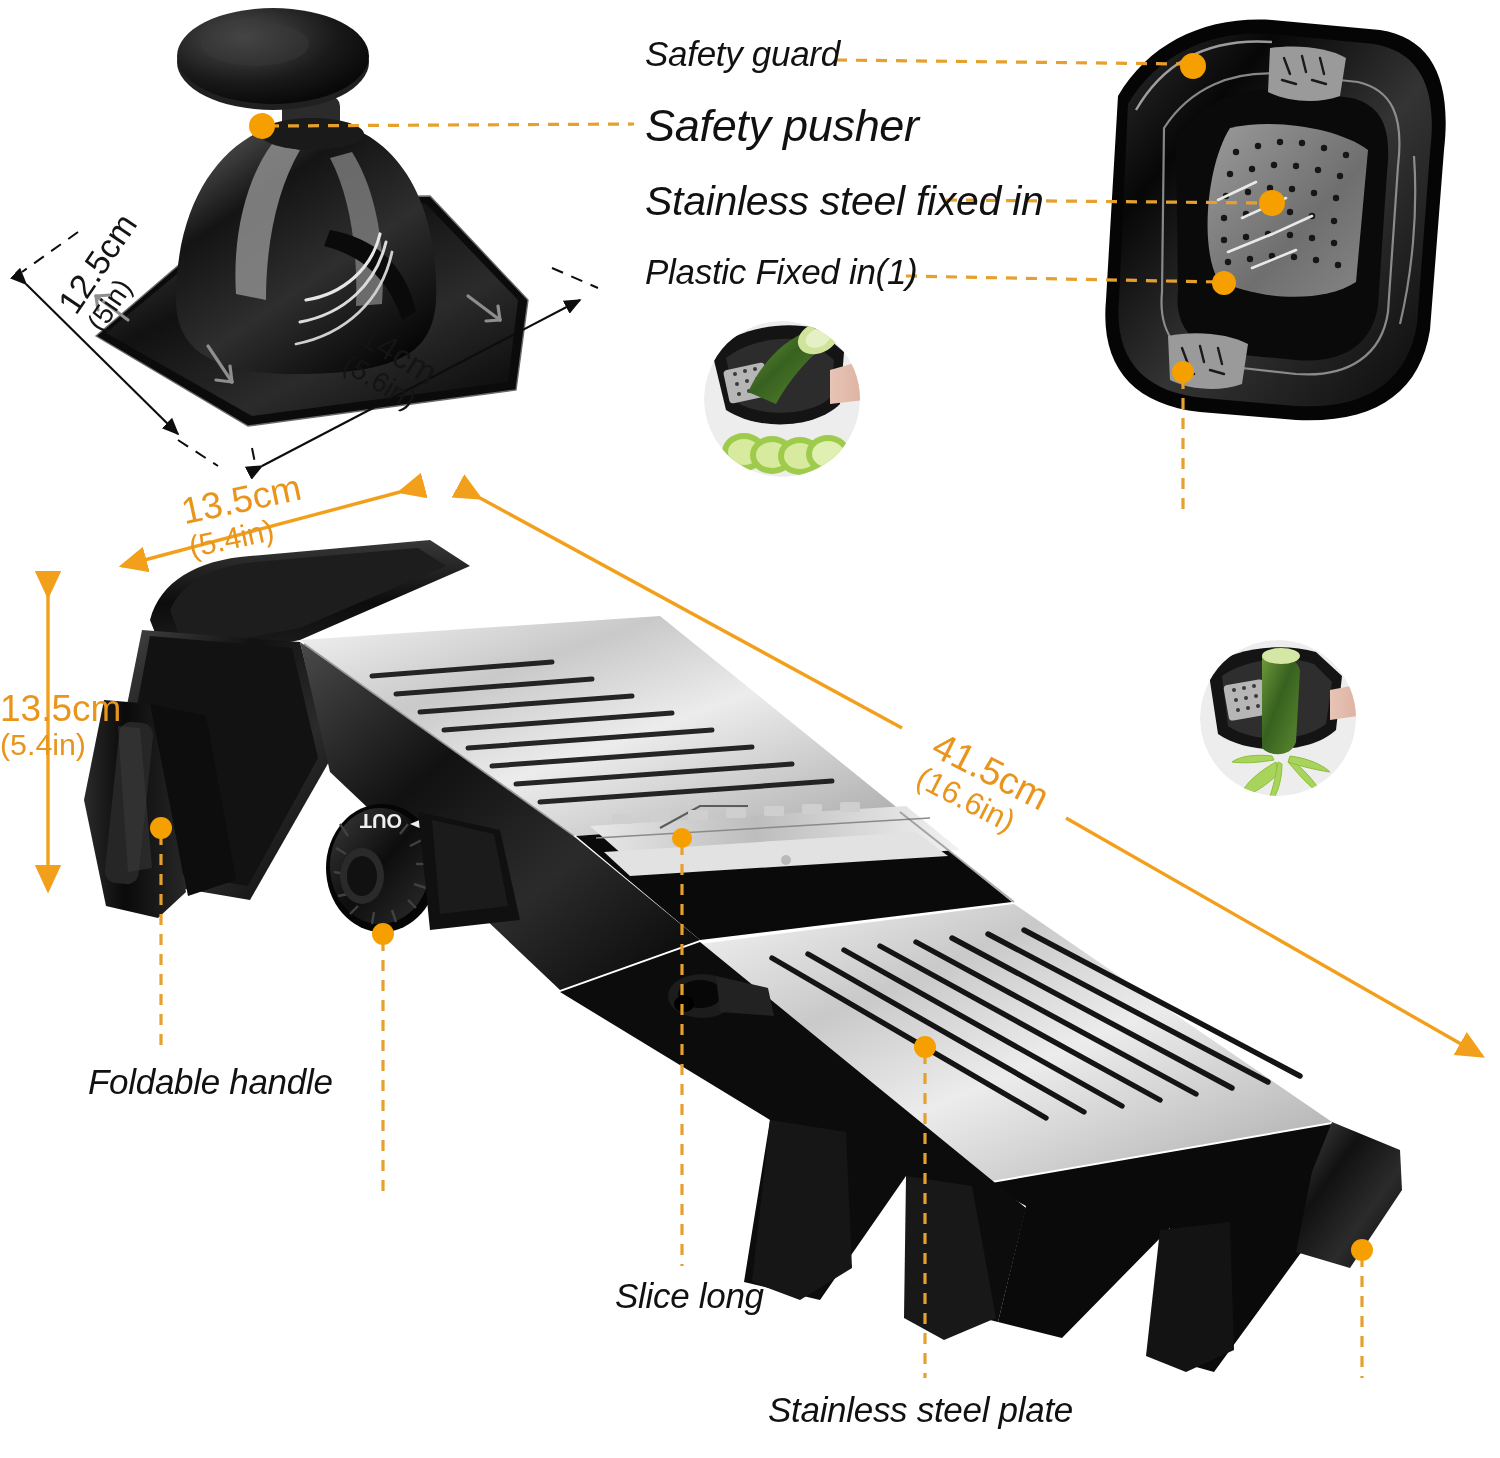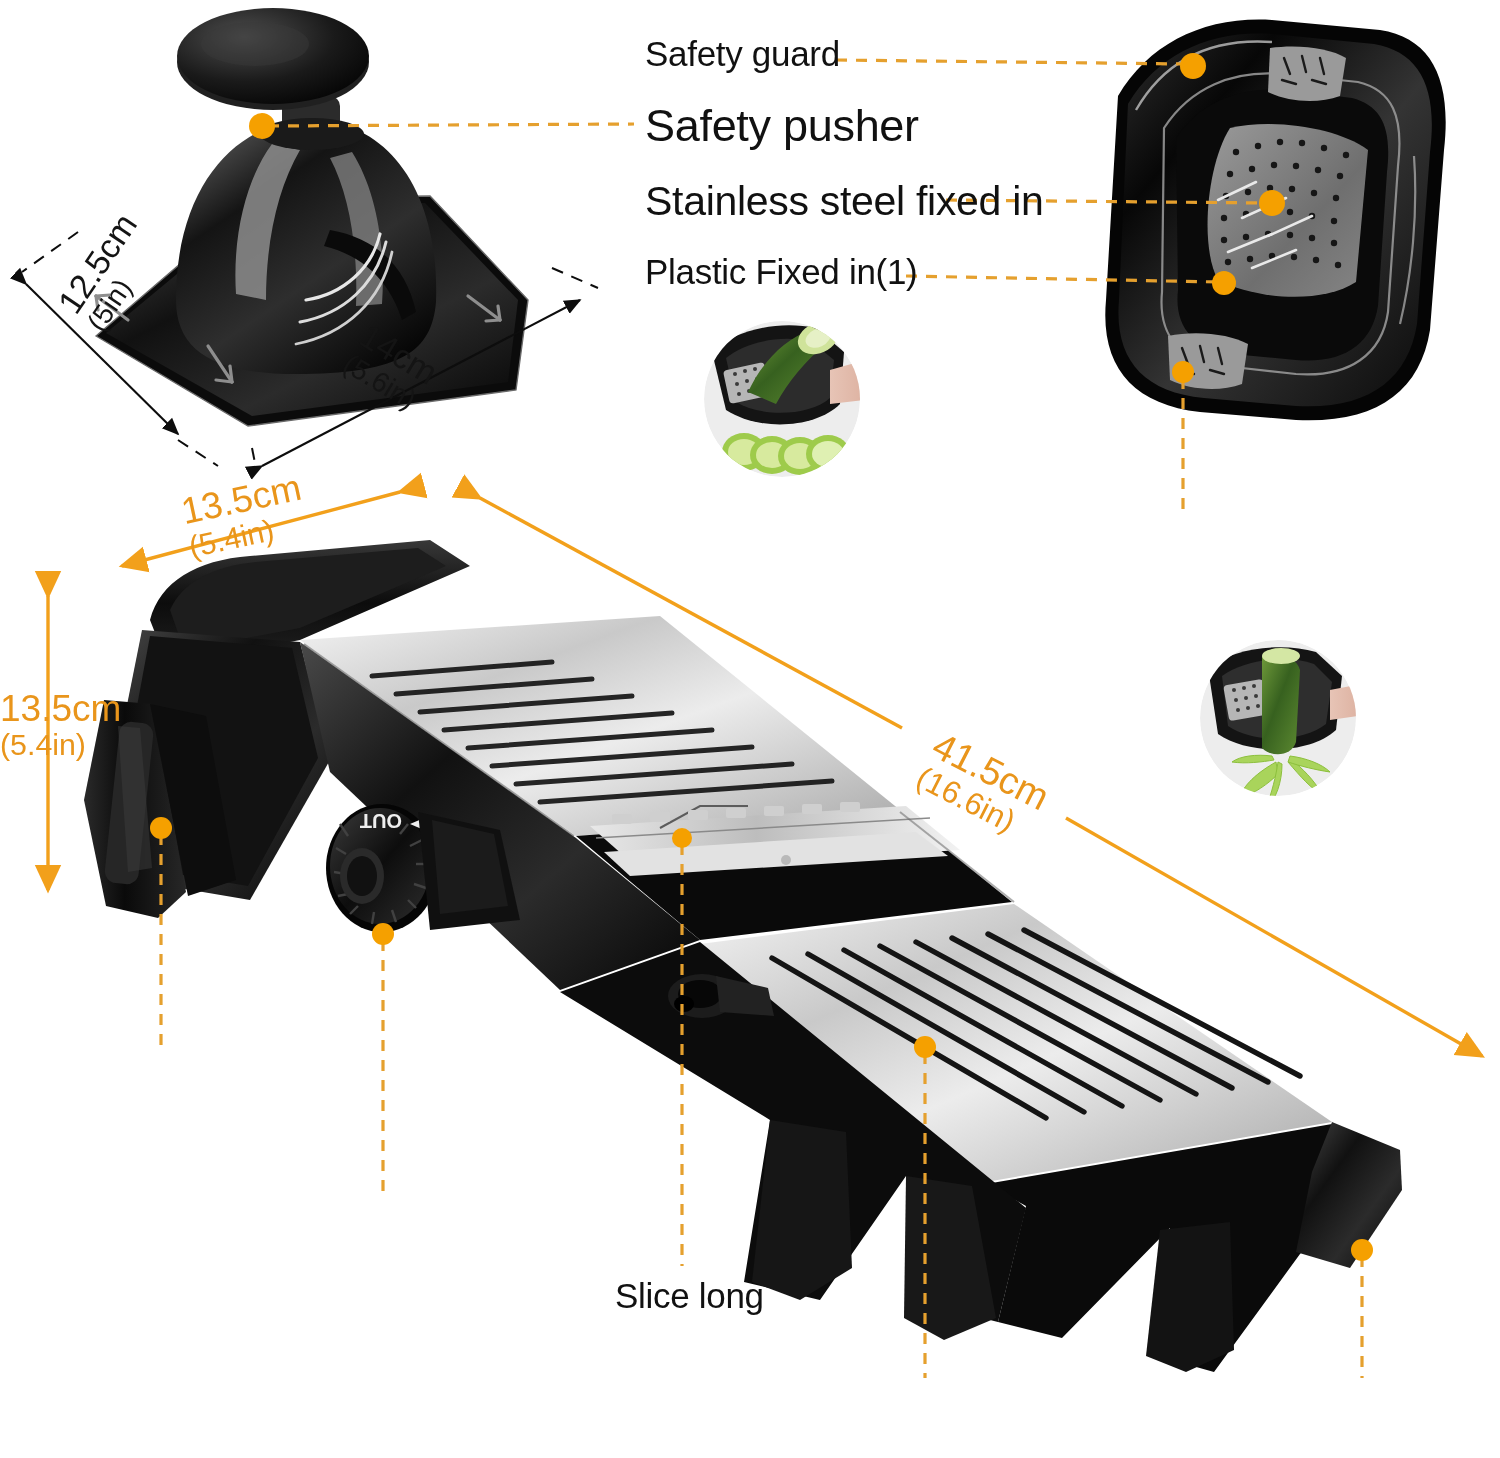--- a/index.html
+++ b/index.html
@@ -1,18 +1,18 @@
 <!DOCTYPE html>
 <html><head>
 <meta charset="utf-8">
 <style>
   html,body{margin:0;padding:0;background:#fff;}
   body{font-family:"Liberation Sans","DejaVu Sans",sans-serif;}
   #stage{position:relative;width:1500px;height:1458px;background:#ffffff;overflow:hidden;}
-  .lbl{position:absolute;color:#111;white-space:nowrap;font-weight:400;letter-spacing:-0.3px;}
+  .lbl{position:absolute;color:#111;white-space:nowrap;font-weight:400;letter-spacing:-0.3px;font-style:italic;}
   .lbl.two{white-space:normal;line-height:1.12;}
   .dim{position:absolute;color:#E9951B;font-weight:400;white-space:nowrap;line-height:1.05;}
   .dim.blk{color:#141414;}
   .dimsub{font-size:0.82em;display:block;}
   .sub{color:#444;}
   svg.ovl{position:absolute;left:0;top:0;width:1500px;height:1458px;pointer-events:none;}
 </style>
 </head>
 <body>
 
@@ -428,24 +428,26 @@
 
   <div class="lbl" style="left:645px;top:34px;font-size:35px;">Safety guard</div>
 
   <div class="lbl" style="left:645px;top:100px;font-size:45px;">Safety pusher</div>
 
   <div class="lbl" style="left:645px;top:178px;font-size:41px;">Stainless steel fixed in</div>
 
   <div class="lbl" style="left:645px;top:252px;font-size:35px;">Plastic Fixed in(1)</div>
 
 
+  <div class="lbl" style="left:88px;top:1062px;font-size:35px;">Foldable handle</div>
 
 
   <div class="lbl" style="left:615px;top:1276px;font-size:35px;">Slice long</div>
 
+  <div class="lbl" style="left:768px;top:1390px;font-size:35px;">Stainless steel plate</div>
 
 
   <div class="dim blk" style="left:52px;top:300px;font-size:34px;transform:rotate(-56deg);transform-origin:left top;">
     <span>12.5cm</span>
     <span class="dimsub">(5in)</span>
   </div>
 
   <div class="dim blk" style="left:372px;top:318px;font-size:34px;transform:rotate(31deg);transform-origin:left top;">
     <span>14cm</span>
     <span class="dimsub">(5.6in)</span>

